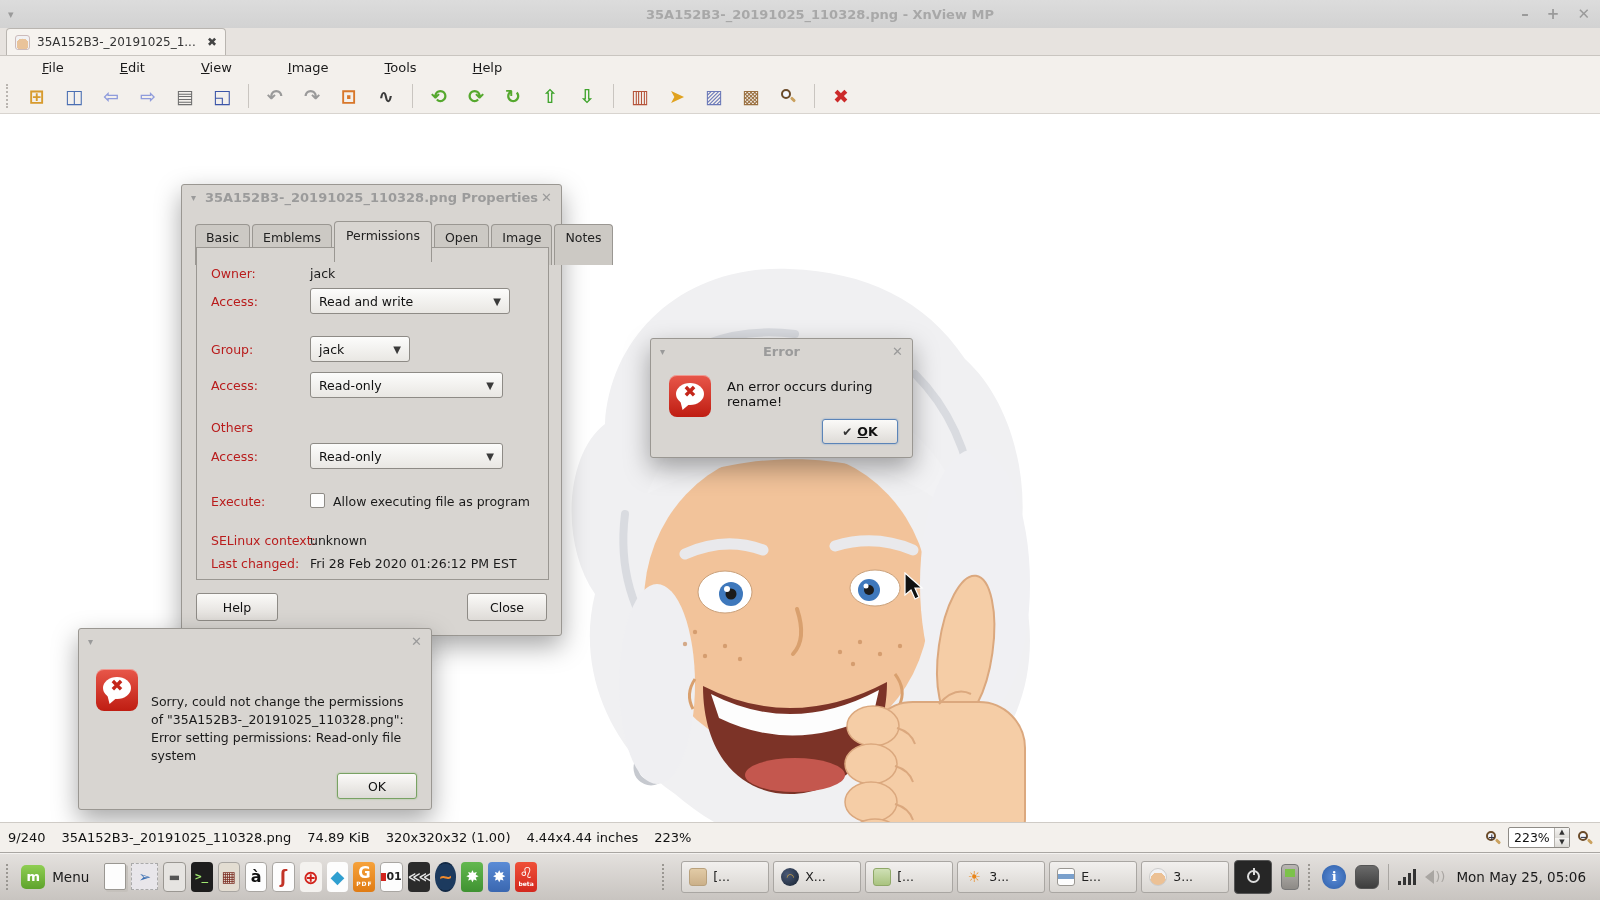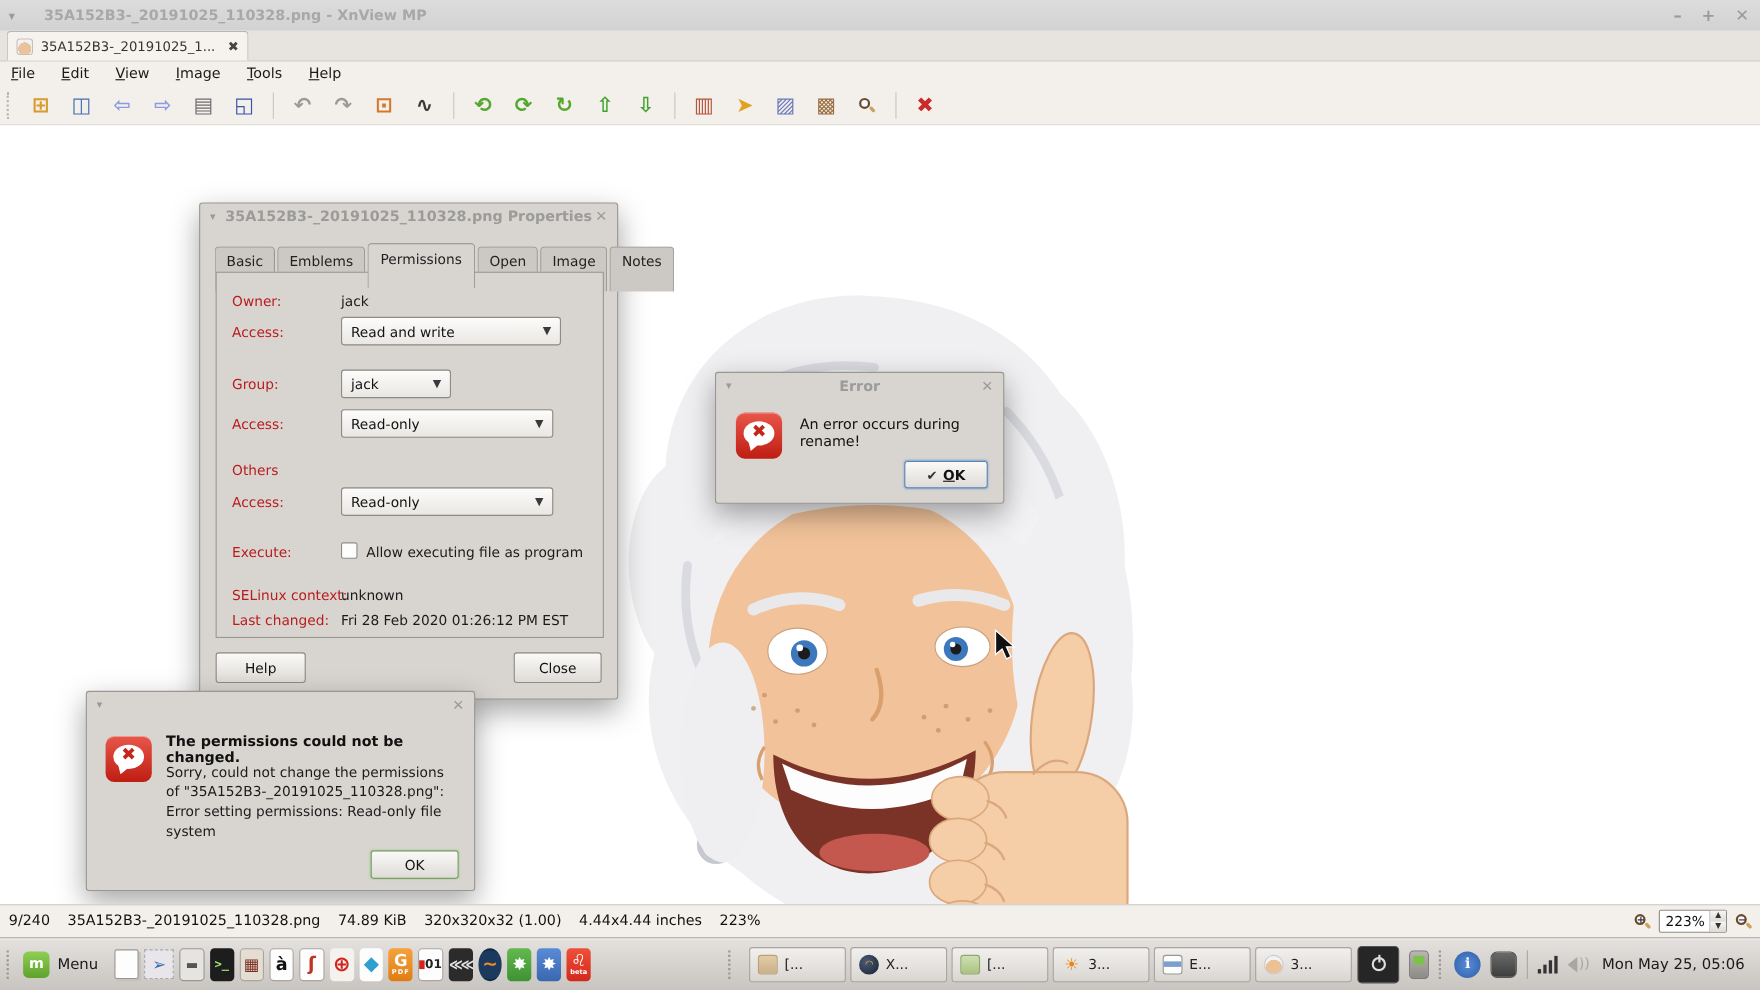--- a/index.html
+++ b/index.html
@@ -4,33 +4,33 @@
 <style>
   * { margin:0; padding:0; box-sizing:border-box; }
   html,body { width:1600px; height:900px; overflow:hidden; }
   body { font-family:"DejaVu Sans","Liberation Sans",sans-serif; font-size:13px; color:#222; background:#fff; }
   #screen { position:relative; width:1600px; height:900px; background:#fff; }
 
   
   .titlebar { position:absolute; left:0; top:0; width:1600px; height:28px;
     background:linear-gradient(#dcdcdc,#d2d2d2); display:flex; align-items:center; }
   .titlebar .win-menu { position:absolute; left:8px; color:#9a9a9a; font-size:11px; }
-  .titlebar .title { width:100%; text-align:left; color:#a8a8a8; font-weight:bold;padding-left:40px; }
+  .titlebar .title { width:100%; text-align:center; color:#a8a8a8; font-weight:bold;padding-left:40px; }
   .win-controls { position:absolute; right:10px; top:0; height:28px; display:flex; gap:18px; align-items:center; }
   .win-controls span { color:#9a9a9a; font-size:15px; font-weight:bold; cursor:default; }
 
   .tabbar { position:absolute; left:0; top:28px; width:1600px; height:28px; background:#e7e3df; border-bottom:1px solid #c9c5c0; }
   .tab { position:absolute; left:6px; bottom:0; width:220px; height:27px; background:#f6f3ef;
     border:1px solid #b9b5b0; border-bottom:none; border-radius:4px 4px 0 0; display:flex; align-items:center; padding:0 8px; gap:7px; }
   .tab .thumb { width:15px; height:15px; border-radius:3px; background:radial-gradient(circle at 50% 65%, #e9c39a 0 55%, #f2f2f4 56%); border:1px solid #cbb; }
   .tab .tab-label { flex:1; font-size:12px; color:#333; white-space:nowrap; overflow:hidden; }
   .tab .tab-close { color:#444; font-size:12px; font-weight:bold; }
 
   .menubar { position:absolute; left:0; top:56px; width:1600px; height:22px; background:#f3f0ec; display:flex; align-items:center; gap:24px; padding:0 10px; }
-  .menubar .menu-item { color:#1a1a1a; }
+  .menubar .menu-item { color:#1a1a1a;margin-left:32px; }
 
   .toolbar { position:absolute; left:0; top:78px; width:1600px; height:36px; background:#f3f0ec;
     border-bottom:1px solid #d8d4cf; display:flex; align-items:center; gap:9px; padding:0 6px; }
   .tb-grip { width:6px; height:24px; border-left:2px dotted #b9b5b0; margin-right:2px; }
   .tool { width:28px; height:28px; display:flex; align-items:center; justify-content:center; font-size:19px; font-weight:bold; border-radius:3px; }
   .tb-sep { width:1px; height:24px; background:#c9c5c0; margin:0 3px; }
   .mag { position:relative; width:14px; height:14px; }
   .mag .lens { position:absolute; left:0; top:0; width:10px; height:10px; border:2px solid #6a4a28; border-radius:50%;
     background:#f4f8ff; font-size:9px; line-height:9px; text-align:center; color:#334; font-weight:bold; }
   .mag .handle { position:absolute; left:9px; top:9px; width:6px; height:3px; background:#caa15e; transform:rotate(45deg); border-radius:2px; }
@@ -383,21 +383,20 @@
   <div class="dialog" id="permdlg">
     <div class="dlg-titlebar">
       <span class="dlg-arrow">▾</span>
       <span class="dlg-close">✕</span>
     </div>
     <div class="err-icon">
       <span class="bubble"></span>
         <span class="bubble-tail"></span>
         <span class="err-x">✖</span>
     </div>
-    <div class="perm-head">The permissions could not be changed.</div>
     <div class="perm-body">Sorry, could not change the permissions of "35A152B3-_20191025_110328.png": Error setting permissions: Read-only file system</div>
     <div class="btn ok">
         <span>OK</span>
       </div>
   </div>
 
   <div class="statusbar">
     <span>9/240</span>
     <span>35A152B3-_20191025_110328.png</span>
     <span>74.89 KiB</span>

